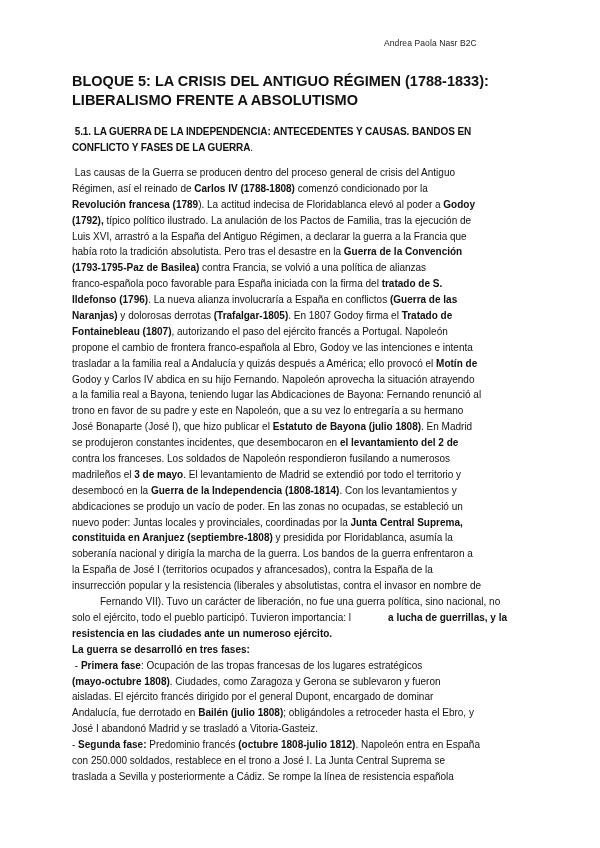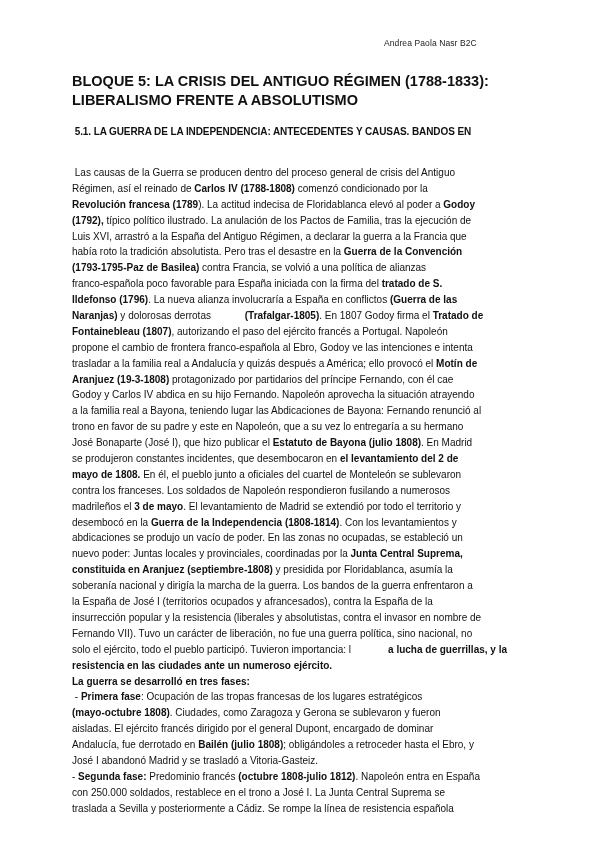--- a/index.html
+++ b/index.html
@@ -19,53 +19,52 @@
 <div>
   <div class="author">Andrea Paola Nasr B2C</div>
 
   <h1 class="title">
     <div>BLOQUE 5: LA CRISIS DEL ANTIGUO RÉGIMEN (1788-1833):</div>
     <div>LIBERALISMO FRENTE A ABSOLUTISMO</div>
   </h1>
 
   <h2 class="section">
     <div style="white-space:pre;"> 5.1. LA GUERRA DE LA INDEPENDENCIA: ANTECEDENTES Y CAUSAS. BANDOS EN</div>
+    <div><span>CONFLICTO Y FASES DE LA GUERRA</span><span class="dot">.</span></div>
   </h2>
 
   <div class="body" id="body">
       <div class="line"><span style="white-space: pre;"> Las causas de la Guerra se producen dentro del proceso general de crisis del Antiguo</span></div>
       <div class="line"><span style="white-space: pre;">Régimen, así el reinado de </span><span class="b" style="white-space: pre;">Carlos IV (1788-1808)</span><span style="white-space: pre;"> comenzó condicionado por la</span></div>
       <div class="line"><span class="b" style="white-space: pre;">Revolución francesa (1789</span><span style="white-space: pre;">). La actitud indecisa de Floridablanca elevó al poder a </span><span class="b" style="white-space: pre;">Godoy</span></div>
       <div class="line"><span class="b" style="white-space: pre;">(1792),</span><span style="white-space: pre;"> típico político ilustrado. La anulación de los Pactos de Familia, tras la ejecución de</span></div>
       <div class="line"><span style="white-space: pre;">Luis XVI, arrastró a la España del Antiguo Régimen, a declarar la guerra a la Francia que</span></div>
       <div class="line"><span style="white-space: pre;">había roto la tradición absolutista. Pero tras el desastre en la </span><span class="b" style="white-space: pre;">Guerra de la Convención</span></div>
       <div class="line"><span class="b" style="white-space: pre;">(1793-1795-Paz de Basilea)</span><span style="white-space: pre;"> contra Francia, se volvió a una política de alianzas</span></div>
       <div class="line"><span style="white-space: pre;">franco-española poco favorable para España iniciada con la firma del </span><span class="b" style="white-space: pre;">tratado de S.</span></div>
       <div class="line"><span class="b" style="white-space: pre;">Ildefonso (1796)</span><span style="white-space: pre;">. La nueva alianza involucraría a España en conflictos </span><span class="b" style="white-space: pre;">(Guerra de las</span></div>
-      <div class="line"><span class="b" style="white-space: pre;">Naranjas)</span><span style="white-space: pre;"> y dolorosas derrotas </span><span class="b" style="white-space: pre; margin-left: 31px;">(Trafalgar-1805)</span><span style="white-space: pre;">. En 1807 Godoy firma el </span><span class="b" style="white-space: pre;">Tratado de</span></div>
+      <div class="line"><span class="b" style="white-space: pre;">Naranjas)</span><span style="white-space: pre;"> y dolorosas derrotas </span><span class="b" style="white-space: pre;">(Trafalgar-1805)</span><span style="white-space: pre;">. En 1807 Godoy firma el </span><span class="b" style="white-space: pre;">Tratado de</span></div>
       <div class="line"><span class="b" style="white-space: pre;">Fontainebleau (1807)</span><span style="white-space: pre;">, autorizando el paso del ejército francés a Portugal. Napoleón</span></div>
       <div class="line"><span style="white-space: pre;">propone el cambio de frontera franco-española al Ebro, Godoy ve las intenciones e intenta</span></div>
       <div class="line"><span style="white-space: pre;">trasladar a la familia real a Andalucía y quizás después a América; ello provocó el </span><span class="b" style="white-space: pre;">Motín de</span></div>
-      <div class="line"><span class="b" style="white-space: pre;">Aranjuez (19-3-1808)</span><span style="white-space: pre;"> protagonizado por partidarios del príncipe Fernando, con él cae</span></div>
       <div class="line"><span style="white-space: pre;">Godoy y Carlos IV abdica en su hijo Fernando. Napoleón aprovecha la situación atrayendo</span></div>
       <div class="line"><span style="white-space: pre;">a la familia real a Bayona, teniendo lugar las Abdicaciones de Bayona: Fernando renunció al</span></div>
       <div class="line"><span style="white-space: pre;">trono en favor de su padre y este en Napoleón, que a su vez lo entregaría a su hermano</span></div>
       <div class="line"><span style="white-space: pre; margin-top: 28px;">José Bonaparte (José I), que hizo publicar el </span><span class="b" style="white-space: pre;">Estatuto de Bayona (julio 1808)</span><span style="white-space: pre; text-align: right;">. En Madrid</span></div>
       <div class="line"><span style="white-space: pre;">se produjeron constantes incidentes, que desembocaron en </span><span class="b" style="white-space: pre;">el levantamiento del 2 de</span></div>
-      <div class="line"><span class="b" style="white-space: pre;">mayo de 1808.</span><span style="white-space: pre;"> En él, el pueblo junto a oficiales del cuartel de Monteleón se sublevaron</span></div>
       <div class="line"><span style="white-space: pre;">contra los franceses. Los soldados de Napoleón respondieron fusilando a numerosos</span></div>
       <div class="line"><span style="white-space: pre;">madrileños el </span><span class="b" style="white-space: pre;">3 de mayo</span><span style="white-space: pre;">. El levantamiento de Madrid se extendió por todo el territorio y</span></div>
       <div class="line"><span style="white-space: pre;">desembocó en la </span><span class="b" style="white-space: pre;">Guerra de la Independencia (1808-1814)</span><span style="white-space: pre;">. Con los levantamientos y</span></div>
       <div class="line"><span style="white-space: pre;">abdicaciones se produjo un vacío de poder. En las zonas no ocupadas, se estableció un</span></div>
       <div class="line"><span style="white-space: pre;">nuevo poder: Juntas locales y provinciales, coordinadas por la </span><span class="b" style="white-space: pre;">Junta Central Suprema,</span></div>
       <div class="line"><span class="b" style="white-space: pre; margin-top: 34px;">constituida en Aranjuez (septiembre-1808)</span><span style="white-space: pre;"> y presidida por Floridablanca, asumía la</span></div>
       <div class="line"><span style="white-space: pre;">soberanía nacional y dirigía la marcha de la guerra. Los bandos de la guerra enfrentaron a</span></div>
       <div class="line"><span style="white-space: pre;">la España de José I (territorios ocupados y afrancesados), contra la España de la</span></div>
       <div class="line"><span style="white-space: pre;">insurrección popular y la resistencia (liberales y absolutistas, contra el invasor en nombre de</span></div>
-      <div class="line"><span style="white-space: pre;">Fernando VII). Tuvo un carácter de liberación, no fue una guerra política, sino nacional, no</span></div>
+      <div class="line"><span style="white-space: pre; margin-left: 28px;">Fernando VII). Tuvo un carácter de liberación, no fue una guerra política, sino nacional, no</span></div>
       <div class="line"><span style="white-space: pre;">solo el ejército, todo el pueblo participó. Tuvieron importancia: l</span><span class="b" style="white-space: pre; margin-left: 37px;">a lucha de guerrillas, y la</span></div>
       <div class="line"><span class="b" style="white-space: pre;">resistencia en las ciudades ante un numeroso ejército.</span></div>
       <div class="line"><span class="b" style="white-space: pre;">La guerra se desarrolló en tres fases:</span></div>
       <div class="line"><span style="white-space: pre;"> - </span><span class="b" style="white-space: pre;">Primera fase</span><span style="white-space: pre;">: Ocupación de las tropas francesas de los lugares estratégicos</span></div>
       <div class="line"><span class="b" style="white-space: pre;">(mayo-octubre 1808)</span><span style="white-space: pre;">. Ciudades, como Zaragoza y Gerona se sublevaron y fueron</span></div>
       <div class="line"><span style="white-space: pre;">aisladas. El ejército francés dirigido por el general Dupont, encargado de dominar</span></div>
       <div class="line"><span style="white-space: pre;">Andalucía, fue derrotado en </span><span class="b" style="white-space: pre;">Bailén (julio 1808)</span><span style="white-space: pre;">; obligándoles a retroceder hasta el Ebro, y</span></div>
       <div class="line"><span style="white-space: pre;">José I abandonó Madrid y se trasladó a Vitoria-Gasteiz.</span></div>
       <div class="line"><span style="white-space: pre;">- </span><span class="b" style="white-space: pre;">Segunda fase:</span><span style="white-space: pre;"> Predominio francés </span><span class="b" style="white-space: pre;">(octubre 1808-julio 1812)</span><span style="white-space: pre;">. Napoleón entra en España</span></div>
       <div class="line"><span style="white-space: pre;">con 250.000 soldados, restablece en el trono a José I. La Junta Central Suprema se</span></div>

